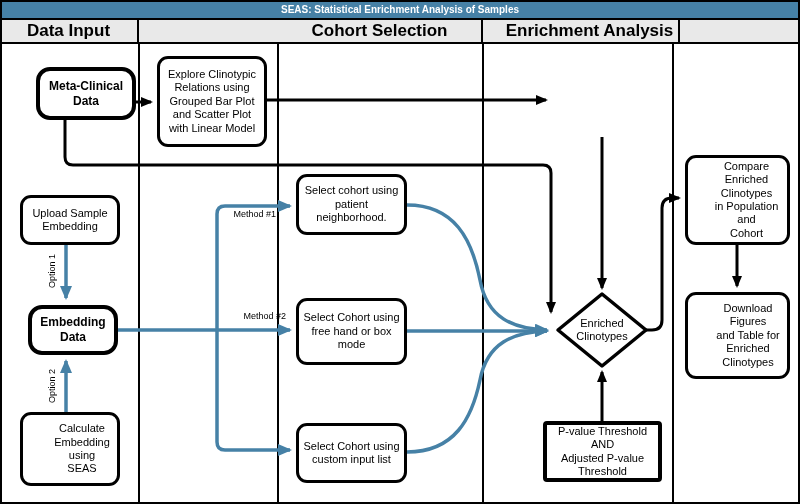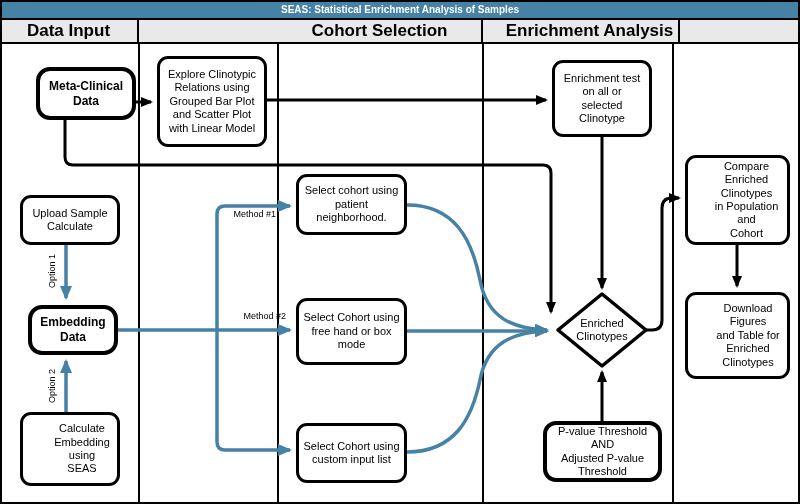--- a/index.html
+++ b/index.html
@@ -17,21 +17,21 @@
   .hcell.last{border-right:none;}
 
   .vsep{position:absolute;top:44px;height:458px;width:1.5px;background:#000;z-index:1;}
 
   #arrows{position:absolute;left:0;top:0;width:800px;height:504px;z-index:3;}
 
   .node{position:absolute;background:#fff;border:3px solid #000;border-radius:11px;
     display:flex;align-items:center;justify-content:center;text-align:center;
     font-size:11px;line-height:1.22;color:#000;white-space:pre-line;box-sizing:border-box;z-index:4;padding:2px;}
   .node.bold{font-weight:bold;border-width:4.5px;border-radius:14px;font-size:12px;}
-  .node.thick{border-width:4px;border-radius:13px;}
+  .node.thick{border-width:4px;border-radius:4px;}
 
   .dtext{position:absolute;display:flex;align-items:center;justify-content:center;text-align:center;
     font-size:11px;line-height:1.2;white-space:pre-line;z-index:5;}
 
   .elabel{position:absolute;font-size:9px;color:#000;z-index:5;}
   .elabel.rot{transform:translate(-50%,-50%) rotate(-90deg);white-space:nowrap;}
   .elabel.right{text-align:right;}
 </style>
 </head>
 <body>
@@ -89,38 +89,34 @@
   </svg>
 
   <div class="node bold" style="left:20px;top:67px;width:100px;height:53px;margin-left:16px;">Meta-Clinical
 Data</div>
   <div class="node" style="left:157px;top:56px;width:110px;height:91px;">Explore Clinotypic
 Relations using
 Grouped Bar Plot
 and Scatter Plot
 with Linear Model</div>
   <div class="node" style="left:20px;top:195px;width:100px;height:50px;">Upload Sample
-Calculate</div>
+Embedding</div>
   <div class="node bold" style="left:28px;top:305px;width:90px;height:50px;">Embedding
 Data</div>
   <div class="node" style="left:20px;top:412px;width:100px;height:74px;padding-left:26px;">Calculate
 Embedding using
 SEAS</div>
   <div class="node" style="left:296px;top:174px;width:111px;height:61px;">Select cohort using
 patient
 neighborhood.</div>
   <div class="node" style="left:296px;top:298px;width:111px;height:67px;">Select Cohort using
 free hand or box
 mode</div>
   <div class="node" style="left:296px;top:423px;width:111px;height:60px;">Select Cohort using
 custom input list</div>
-  <div class="node" style="left:552px;top:60px;width:100px;height:77px;">Enrichment test
-on all or
-selected
-Clinotype</div>
   <div class="node thick" style="left:543px;top:421px;width:119px;height:61px;">P-value Threshold
 AND
 Adjusted P-value
 Threshold</div>
   <div class="node" style="left:685px;top:155px;width:105px;height:90px;padding-left:20px;">Compare Enriched
 Clinotypes
 in Population and
 Cohort</div>
   <div class="node" style="left:685px;top:292px;width:105px;height:87px;padding-left:23px;">Download Figures
 and Table for

